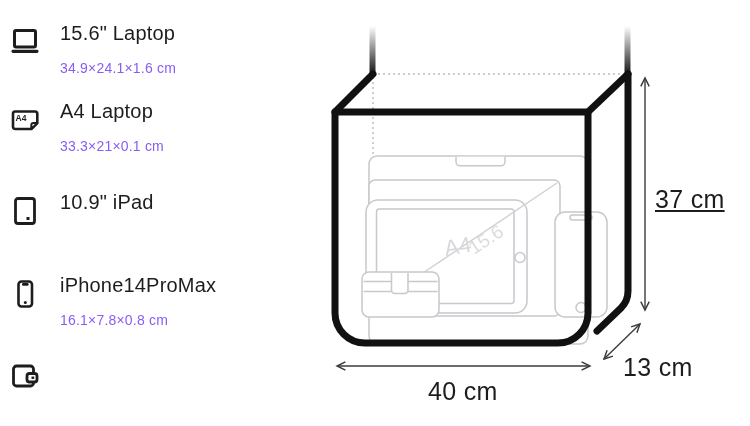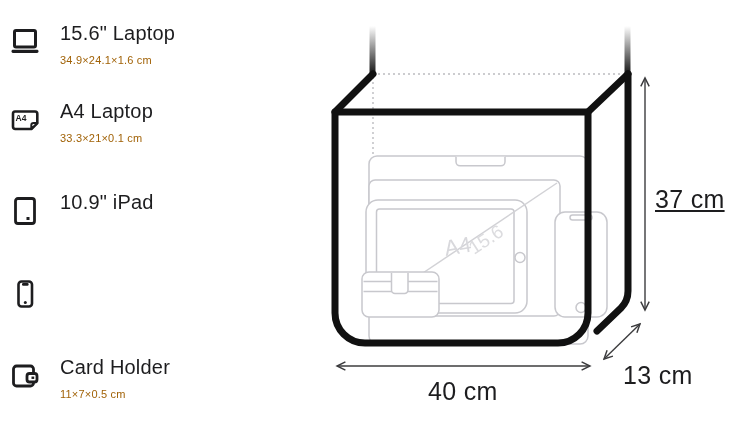--- a/index.html
+++ b/index.html
@@ -5,27 +5,27 @@
   html,body{margin:0;padding:0;background:#ffffff;}
   body{
     width:750px;height:426px;position:relative;overflow:hidden;
     font-family:"Liberation Sans", sans-serif;
     color:#1d1d1f;
   }
   
   .item-row{position:absolute;left:10px;display:flex;align-items:flex-start;}
   .item-icon{width:30px;height:30px;flex:0 0 30px;margin-top:5px;margin-right:20px;}
   .item-title{font-size:20px;line-height:22px;color:#1d1d1f;letter-spacing:.2px;}
-  .item-dims{font-size:11px;line-height:16px;color:#a16207;margin-top:8px;letter-spacing:.2px;}
+  .item-dims{font-size:14px;line-height:16px;color:#8b5cf6;margin-top:16px;letter-spacing:.2px;}
   
   .diagram-svg{position:absolute;left:0;top:0;pointer-events:none;}
   .dim-label{position:absolute;font-size:25px;color:#1d1d1f;letter-spacing:.3px;white-space:nowrap;}
   .dim-label-height{left:655px;top:185px;text-decoration:underline;}
   .dim-label-width{left:428px;top:377px;}
-  .dim-label-depth{left:623px;top:353px;margin-top:8px;}
+  .dim-label-depth{left:623px;top:353px;}
 </style>
 </head>
 <body>
 
 <div>
 
   <div class="item-row" style="top:22px">
     <span class="item-icon">
       <svg viewBox="0 0 30 30" width="30" height="30">
         <rect x="4.5" y="3.5" width="21" height="16.5" rx="1.5" fill="none" stroke="#1d1d1f" stroke-width="3"></rect>
@@ -65,34 +65,34 @@
   </div>
 
   <div class="item-row" style="top:274px">
     <span class="item-icon">
       <svg viewBox="0 0 30 30" width="30" height="30">
         <rect x="8.5" y="2.5" width="13.5" height="25" rx="3" fill="none" stroke="#1d1d1f" stroke-width="2.6"></rect>
         <rect x="12" y="3.9" width="6.6" height="2.9" rx="1.2" fill="#1d1d1f"></rect>
         <circle cx="15.3" cy="23.4" r="1.5" fill="#1d1d1f"></circle>
       </svg>
     </span>
+    <div class="item-text">
+      <div class="item-title">iPhone14ProMax</div>
+      <div class="item-dims">16.1×7.8×0.8 cm</div>
+    </div>
   </div>
 
   <div class="item-row" style="top:356px">
     <span class="item-icon">
       <svg viewBox="0 0 30 30" width="30" height="30">
         <rect x="3.5" y="5" width="20" height="20" rx="3" fill="none" stroke="#1d1d1f" stroke-width="2.8"></rect>
         <rect x="17" y="12.5" width="10" height="8.5" rx="2.5" fill="#ffffff" stroke="#1d1d1f" stroke-width="2.8"></rect>
         <line x1="21.5" y1="16.75" x2="24.2" y2="16.75" stroke="#1d1d1f" stroke-width="2.4"></line>
       </svg>
     </span>
-    <div class="item-text">
-      <div class="item-title">Card Holder</div>
-      <div class="item-dims">11×7×0.5 cm</div>
-    </div>
   </div>
 
 </div>
 
 <svg class="diagram-svg" width="750" height="426" viewBox="0 0 750 426">
   <defs>
     <linearGradient id="strapGrad" x1="0" y1="0" x2="0" y2="1">
       <stop offset="0" stop-color="#111111" stop-opacity="0"></stop>
       <stop offset="1" stop-color="#111111" stop-opacity="1"></stop>
     </linearGradient>

